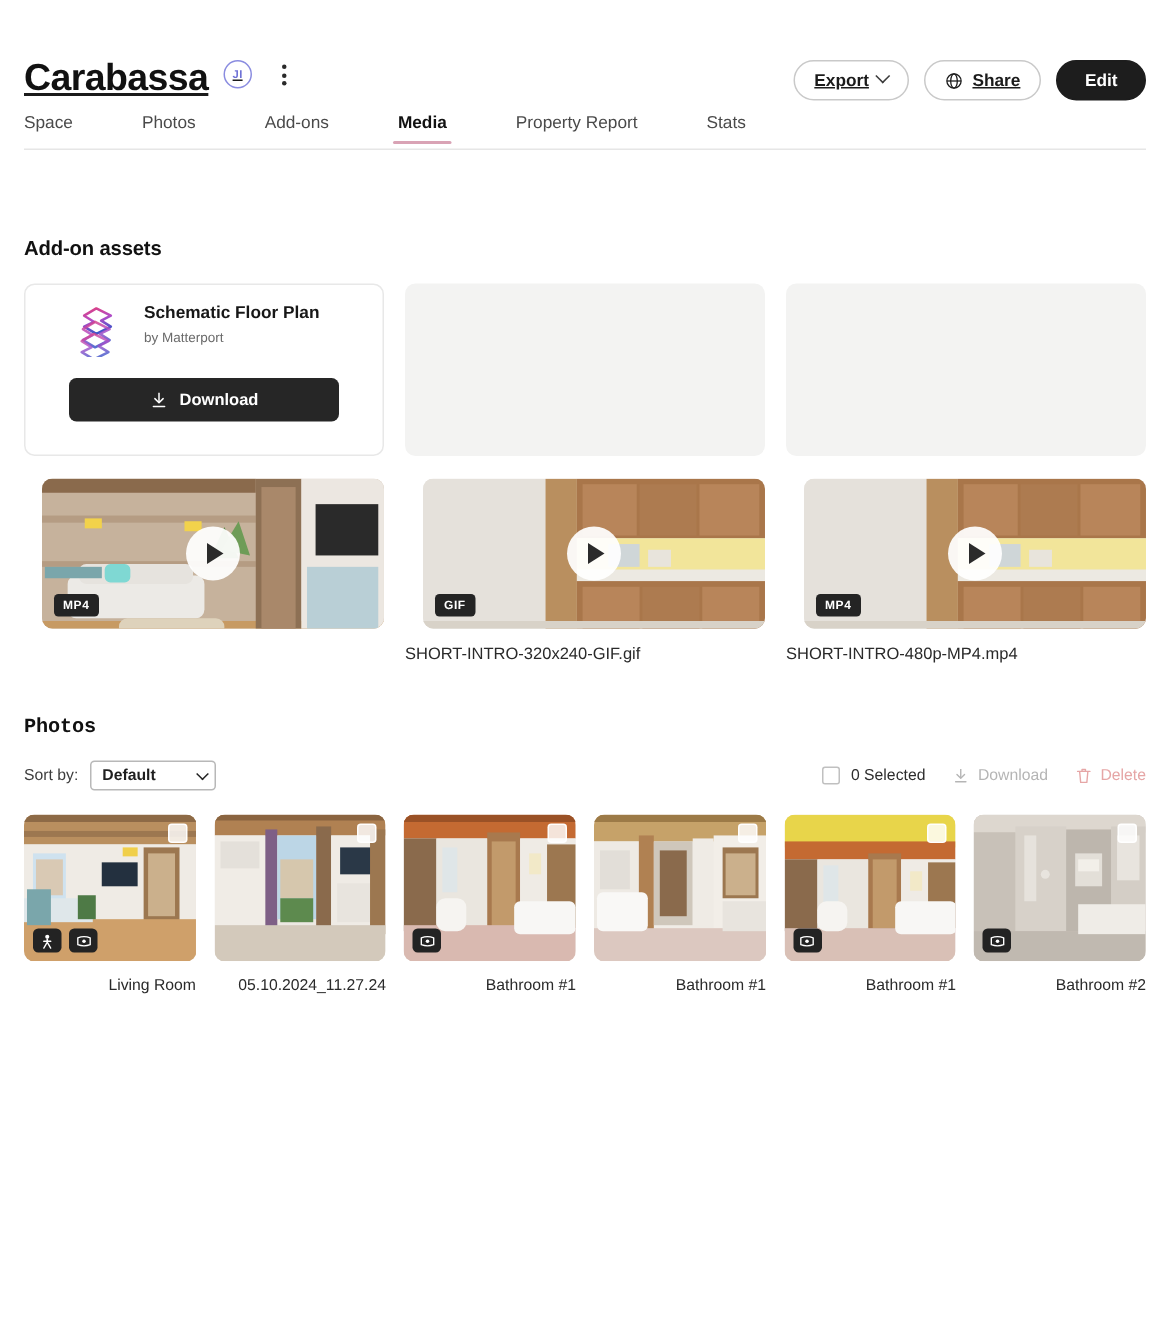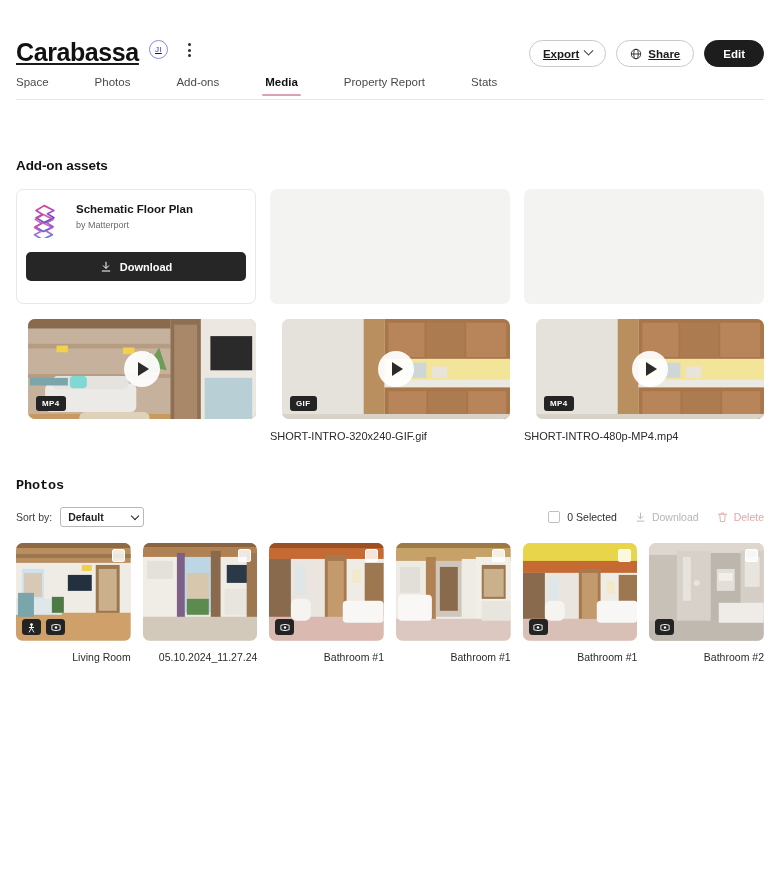--- a/index.html
+++ b/index.html
@@ -113,21 +113,21 @@
     display: grid;
     grid-template-columns: repeat(3, 1fr);
     gap: 14px;
     margin-top: 16px;
   }
   .addon-card {
     height: 115px;
     border: 1px solid #e8e8e8;
     border-radius: 7px;
     background: #fff;
-    padding: 12px 9px;
+    padding: 12px 29px;
   }
   .addon-card.placeholder {
     background: #f3f3f2;
     border: none;
   }
   .addon-head { display: flex; align-items: flex-start; gap: 12px; }
   .addon-logo { width: 38px; height: 34px; flex: none; margin-top: 2px; }
   .addon-name { font-size: 11.5px; font-weight: 700; color: #171717; line-height: 1.25; }
   .addon-by { font-size: 9px; color: #6a6a6a; margin-top: 4px; }
   .download-btn {

